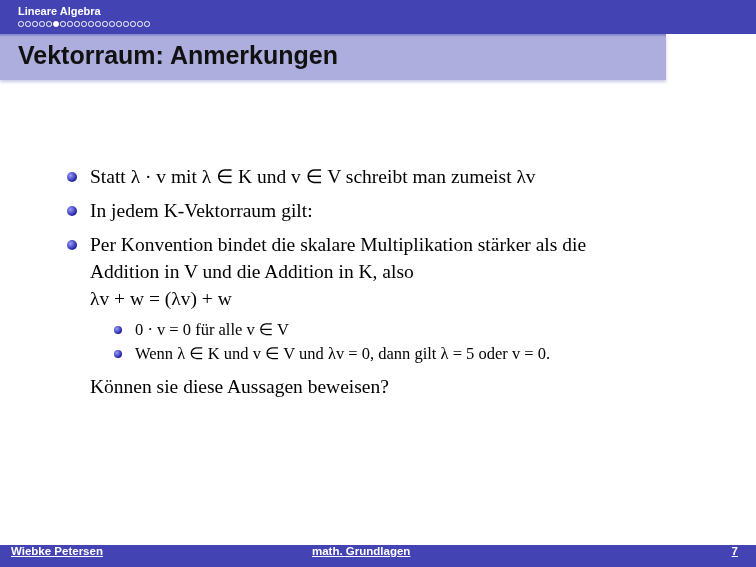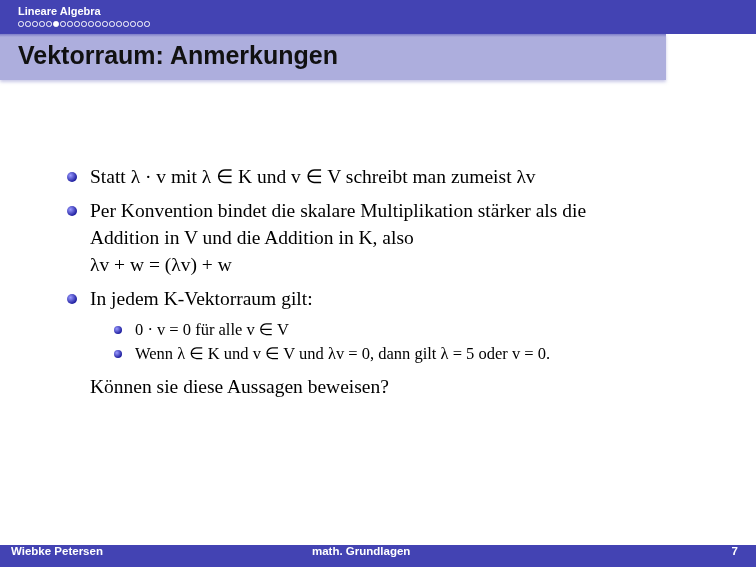--- a/index.html
+++ b/index.html
@@ -21,21 +21,21 @@
              font-family:Liberation Serif, serif; line-height:27px; }
   .item { position:relative; padding-left:23px; margin-bottom:7px; }
   .bullet { position:absolute; left:0; top:9px; width:10px; height:10px; border-radius:50%;
             background:radial-gradient(circle at 35% 35%, #9a9aff, #2020a0 70%); }
   .sub { position:relative; padding-left:21px; font-size:16.5px; line-height:24px; }
   .sub .bullet { width:8px; height:8px; top:8px; }
   .subs { margin-left:47px; margin-top:-1px; }
   .closing { padding-left:23px; margin-top:7px; }
   .footer { position:absolute; left:0; top:545px; width:756px; height:22px; background:#4343b3; color:#fff;
             font-size:11.5px; font-weight:bold; font-family:"Liberation Sans", sans-serif; }
-  .footer span { position:absolute; top:0; }
+  .footer span { position:absolute; top:0;text-decoration:underline; }
   .f-left { left:11px; }
   .f-center { left:312px; }
   .f-right { right:18px; }
 </style>
 </head>
 <body>
 
 <div class="topbar">
   <div class="section-title">Lineare Algebra</div>
   <div class="nav-dots" id="dots">
@@ -65,27 +65,27 @@
   <div class="frame-title">Vektorraum: Anmerkungen</div>
 </div>
 
 <div class="content">
   <div class="item">
     <span class="bullet"></span>
     <span>Statt λ · v mit λ ∈ K und v ∈ V schreibt man zumeist λv</span>
   </div>
   <div class="item">
     <span class="bullet"></span>
+    <span>In jedem K-Vektorraum gilt:</span>
+  </div>
+  <div class="item">
+    <span class="bullet"></span>
     <div>Per Konvention bindet die skalare Multiplikation stärker als die</div>
     <div>Addition in V und die Addition in K, also</div>
     <div>λv + w = (λv) + w</div>
-  </div>
-  <div class="item">
-    <span class="bullet"></span>
-    <span>In jedem K-Vektorraum gilt:</span>
   </div>
   <div class="subs">
     <div class="sub">
       <span class="bullet"></span>
       <span>0 · v = 0 für alle v ∈ V</span>
     </div>
     <div class="sub">
       <span class="bullet"></span>
       <span>Wenn λ ∈ K und v ∈ V und λv = 0, dann gilt λ = 5 oder v = 0.</span>
     </div>

